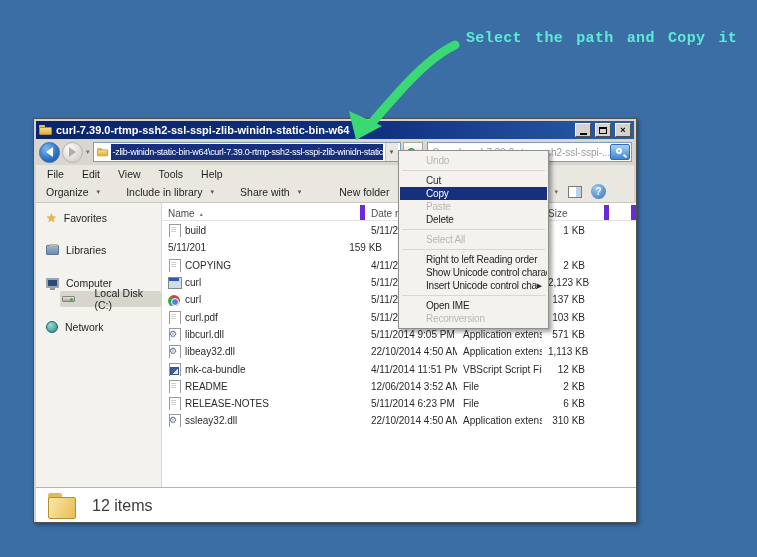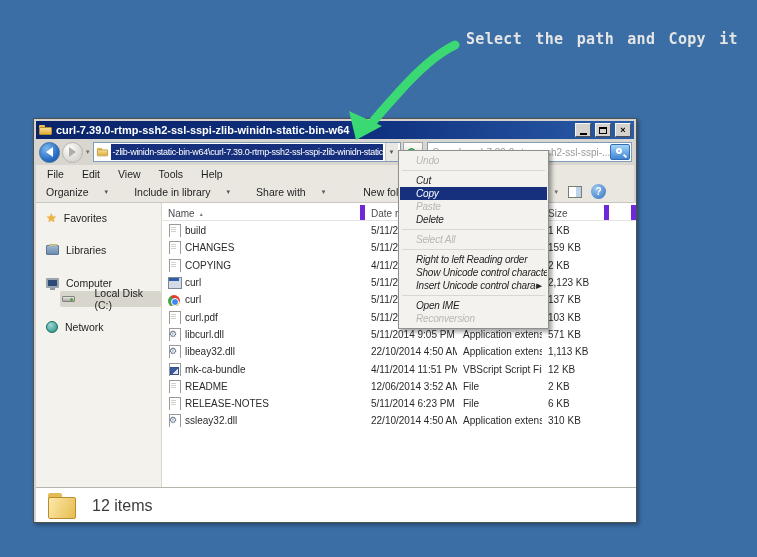--- a/index.html
+++ b/index.html
@@ -66,21 +66,21 @@
   }
   .search-text{ flex:1; color:#9a9a9a; font-size:10px; white-space:nowrap; overflow:hidden; }
   .search-btn{ flex:0 0 20px; height:16px; background:linear-gradient(#a6d4f5,#3f85d6); border:1px solid #2f6cb5; border-radius:2px; position:relative; }
   .search-btn .lens{ position:absolute; left:5px; top:3px; width:6px; height:6px; border:2px solid #fff; border-radius:50%; }
   .search-btn .tail{ position:absolute; left:12px; top:10px; width:4px; height:2px; background:#fff; transform:rotate(45deg); }
 
   
   .menubar{ height:17px; background:#e9e7e0; display:flex; align-items:center; padding-left:2px; }
   .menubar .menu-top-item{ font-size:10.5px; color:#1e1e1e; padding:1px 9px; }
   .toolbar{ height:21px; background:#e9e7e0; border-bottom:1px solid #c9c7bf; display:flex; align-items:center; padding:0 10px; position:relative; }
-  .tool-item{ font-size:10.5px; color:#1e1e1e; display:flex; align-items:center; gap:16px; margin-right:26px;text-align:right; }
+  .tool-item{ font-size:10.5px; color:#1e1e1e; display:flex; align-items:center; gap:8px; margin-right:26px;text-align:right; }
   .tool-item .chev{ font-size:7px; color:#555; }
   .toolbar-right{ position:absolute; right:28px; top:2px; display:flex; align-items:center; gap:9px; }
   .views-icon{ width:14px; height:12px; display:flex; flex-direction:column; justify-content:space-between; padding:1px 0; }
   .views-icon i{ display:block; height:2px; background:#8aa0b8; border-left:3px solid #5f7d9c; }
   .preview-icon{ width:14px; height:12px; border:1px solid #7d7b76; background:linear-gradient(90deg,#fff 60%,#bcd3ea 60%); }
   .help-icon{ width:15px; height:15px; border-radius:50%; background:radial-gradient(circle at 35% 30%,#9fc8ef,#2e6fc0); color:#fff; font-size:10px; font-weight:bold; display:flex; align-items:center; justify-content:center; }
 
   
   .main{ position:absolute; left:2px; top:84px; width:600px; height:284px; background:#fff; display:flex; }
   .sidebar{ flex:0 0 126px; background:#f3f2ec; border-right:1px solid #d9d7cf; position:relative; font-size:10.5px; color:#1e1e1e; }
@@ -99,21 +99,21 @@
   .filepane{ flex:1; position:relative; font-size:10px; color:#2a2a2a; }
   .list-header{ position:absolute; left:0; top:2px; right:0; height:16px; display:flex; border-bottom:1px solid #e3e3e1; color:#4c4c4c; }
   .col-h{ padding:2px 4px 0 6px; border-right:5px solid #6d28d9; display:flex; gap:5px; align-items:center; white-space:nowrap; overflow:hidden; }
   .sort-caret{ font-size:6px; color:#7c7c7a; margin-top:-1px; }
   .rows{ position:absolute; left:0; top:19px; right:0; }
   .row{ height:17.3px; display:flex; align-items:center; }
   .cell{ padding:0 4px 0 6px; white-space:nowrap; overflow:hidden; }
   .c-name{ width:203px; display:flex; align-items:center; gap:5px; }
   .c-date{ width:92px; }
   .c-type{ width:85px; }
-  .c-size{ width:67px; text-align:left; padding-right:24px; }
+  .c-size{ width:67px; text-align:right; padding-right:24px; }
 
   
   .fi{ width:12px; height:13px; position:relative; flex:0 0 auto; }
   .fi-doc::before,.fi-dll::before,.fi-vbs::before{
     content:""; position:absolute; left:1px; top:0; width:10px; height:13px;
     background:#fff; border:1px solid #9a9a98;
   }
   .fi-doc::after{ content:""; position:absolute; left:3px; top:3px; width:5px; height:1px; box-shadow:0 2px 0 #d0d0ce,0 4px 0 #d0d0ce; background:#d0d0ce; }
   .fi-dll .gear{ position:absolute; left:1px; top:2px; font-size:9px; color:#5f7389; line-height:1; }
   .fi-vbs::after{ content:""; position:absolute; left:2px; top:4px; width:7px; height:6px; background:linear-gradient(135deg,#3d5c9e 60%,#dfe6f2 60%); border:1px solid #33508d; }
@@ -126,31 +126,31 @@
   
   .details{ position:absolute; left:2px; top:368px; width:600px; height:35px; background:#fff; border-top:1px solid #b7b4ac; display:flex; align-items:flex-start; gap:14px; padding:5px 0 0 12px; }
   .details .count{ font-size:16px; color:#3c3c3c; margin-top:4px; }
 
   
   .context-menu{
     position:absolute; left:398px; top:150px; width:151px; z-index:40;
     background:#f3f2ee; border:1px solid #8f8f8c; box-shadow:3px 3px 4px rgba(0,0,0,.35);
     padding:3px 1px; font-size:10px; color:#1e1e1e;
   }
-  .menu-item{ height:13px; line-height:13px; padding-left:16px; letter-spacing:-.2px; display:flex; align-items:flex-end; white-space:nowrap;font-style:italic; }
+  .menu-item{ height:13px; line-height:13px; padding-left:26px; letter-spacing:-.2px; display:flex; align-items:flex-end; white-space:nowrap; }
   .menu-item .lbl{ flex:1; overflow:hidden; }
   .menu-item .sub{ font-size:7px; padding-right:5px; color:#2a2a2a; }
   .menu-item.disabled{ color:#b9b7b1; }
   .menu-item.highlighted{ background:#16307e; color:#fff; }
   .menu-sep{ height:1px; background:#d9d7d2; margin:3px 2px; }
 </style>
 </head>
 <body>
 
-<div class="annotation-text" style="color:#e5e5e5;">Select the path and Copy it</div>
+<div class="annotation-text" style="color:#5eead4;font-family:Liberation Mono, monospace;">Select the path and Copy it</div>
 <svg class="annotation-arrow" viewBox="0 0 757 557">
   <path d="M455,45 C436,54 416,73 399,92 C390,102 380,113 371,124" fill="none" stroke="#3bd973" stroke-width="9" stroke-linecap="round"></path>
   <polygon points="356,140 349,111 382,126" fill="#3bd973"></polygon>
 </svg>
 
 <div class="window">
 
   <div class="titlebar">
     <span class="folder-sm"></span>
     <span class="title">curl-7.39.0-rtmp-ssh2-ssl-sspi-zlib-winidn-static-bin-w64</span>
@@ -268,24 +268,20 @@
           <div class="row">
             <div class="cell c-name">
               <div class="fi fi-doc"></div>
               <div>build</div>
             </div>
             <div class="cell c-date">5/11/201</div>
             <div class="cell c-type"></div>
             <div class="cell c-size">1 KB</div>
           </div>
           <div class="row">
-            <div class="cell c-name">
-              <div class="fi fi-doc"></div>
-              <div>CHANGES</div>
-            </div>
             <div class="cell c-date">5/11/201</div>
             <div class="cell c-type"></div>
             <div class="cell c-size">159 KB</div>
           </div>
           <div class="row">
             <div class="cell c-name">
               <div class="fi fi-doc"></div>
               <div>COPYING</div>
             </div>
             <div class="cell c-date">4/11/201</div>

